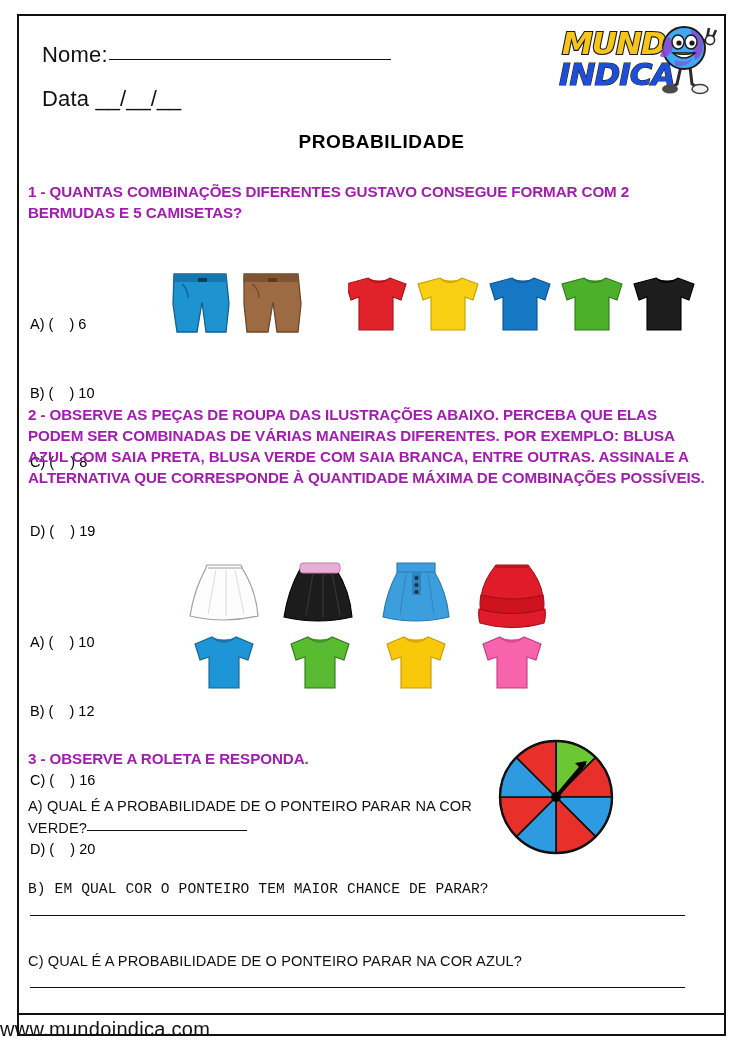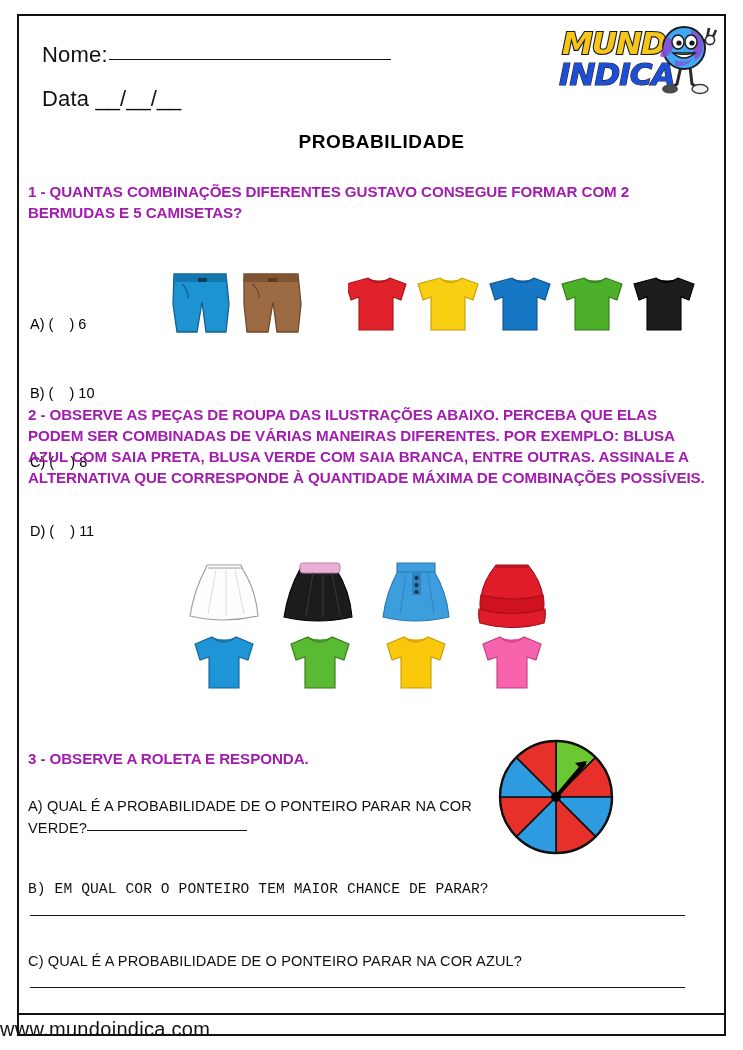--- a/index.html
+++ b/index.html
@@ -220,21 +220,21 @@
   </div>
 
   <div class="worksheet-title">PROBABILIDADE</div>
 
   <div class="q-text" id="q1-text">1 - QUANTAS COMBINAÇÕES DIFERENTES GUSTAVO CONSEGUE FORMAR COM 2 BERMUDAS E 5 CAMISETAS?</div>
 
   <div class="opts" id="q1-opts">
     <div>A) (    ) 6</div>
     <div>B) (    ) 10</div>
     <div>C) (    ) 8</div>
-    <div>D) (    ) 11</div>
+    <div>D) (    ) 19</div>
   </div>
 
   <svg id="q1-shorts" width="140" height="70" viewBox="0 0 140 70">
     <g>
       <path d="M6 4 h52 l3 30 l-3 28 h-20 l-4 -30 l-5 30 h-20 l-4 -28 z" fill="#1d93d2" stroke="#155f8c" stroke-width="1.3"></path>
       <path d="M6 4 h52 l1 8 h-54 z" fill="#1577ae"></path>
       <path d="M14 14 q6 5 6 14" stroke="#0f5e8e" stroke-width="1.2" fill="none"></path>
       <rect x="30" y="8" width="9" height="4" fill="#103d59"></rect>
     </g>
     <g transform="translate(72,0)">
@@ -263,20 +263,26 @@
       <path d="M20 6 q10 9 22 0 q-11 5 -22 0 z" fill="#3a8c1f"></path>
     </g>
     <g transform="translate(288,0)">
       <path d="M20 6 q10 9 22 0 l16 6 l-5 16 l-8 -3 v33 h-34 v-33 l-8 3 l-5 -16 z" fill="#1d1d1d" stroke="#000000" stroke-width="1.1"></path>
       <path d="M20 6 q10 9 22 0 q-11 5 -22 0 z" fill="#000000"></path>
     </g>
   </svg>
 
   <div class="q-text" id="q2-text">2 - OBSERVE AS PEÇAS DE ROUPA DAS ILUSTRAÇÕES ABAIXO. PERCEBA QUE ELAS PODEM SER COMBINADAS DE VÁRIAS MANEIRAS DIFERENTES. POR EXEMPLO: BLUSA AZUL COM SAIA PRETA, BLUSA VERDE COM SAIA BRANCA, ENTRE OUTRAS. ASSINALE A ALTERNATIVA QUE CORRESPONDE À QUANTIDADE MÁXIMA DE COMBINAÇÕES POSSÍVEIS.</div>
 
+  <div class="opts" id="q2-opts">
+    <div>A) (    ) 10</div>
+    <div>B) (    ) 12</div>
+    <div>C) (    ) 16</div>
+    <div>D) (    ) 20</div>
+  </div>
 
   <svg id="q2-skirts" width="372" height="72" viewBox="0 0 372 72">
     <g transform="translate(0,0)">
       <path d="M22 8 h32 q2 0 2 3 q14 22 16 48 q-34 8 -68 0 q4 -26 16 -48 q0 -3 2 -3 z" fill="#fdfdfd" stroke="#9aa0a5" stroke-width="1.2"></path>
       <path d="M22 11 h34" stroke="#9aa0a5" stroke-width="1.2" fill="none"></path>
       <path d="M30 13 l-8 44 M40 13 l0 46 M49 13 l9 44" stroke="#dcdfe2" stroke-width="1.1" fill="none"></path>
     </g>
     <g transform="translate(96,0)">
       <path d="M22 12 h32 q14 22 16 48 q-34 8 -68 0 q4 -26 16 -48 z" fill="#1c1c1c" stroke="#000000" stroke-width="1.1"></path>
       <path d="M21 6 h34 q3 0 3 3 v4 q0 3 -3 3 h-34 q-3 0 -3 -3 v-4 q0 -3 3 -3 z" fill="#e7aed6" stroke="#b97fa9" stroke-width="1"></path>

